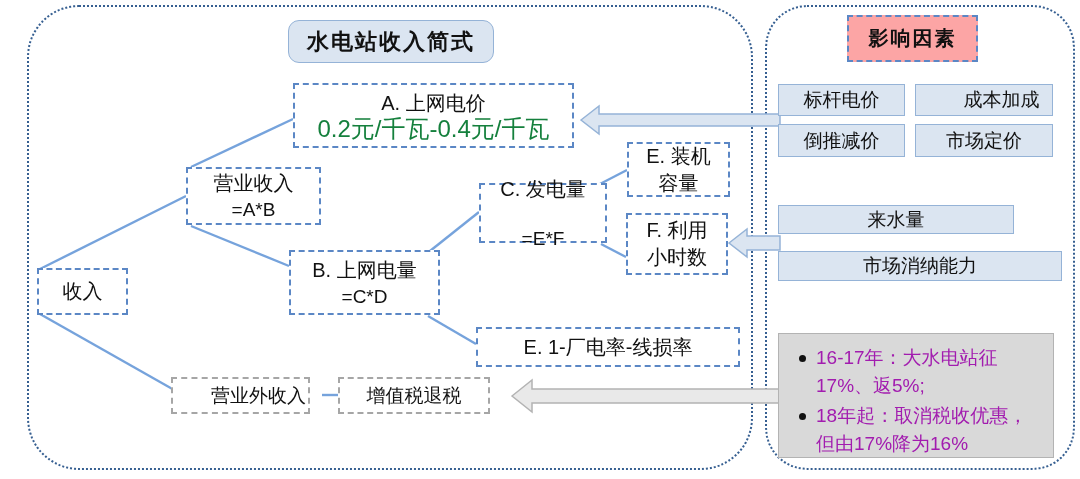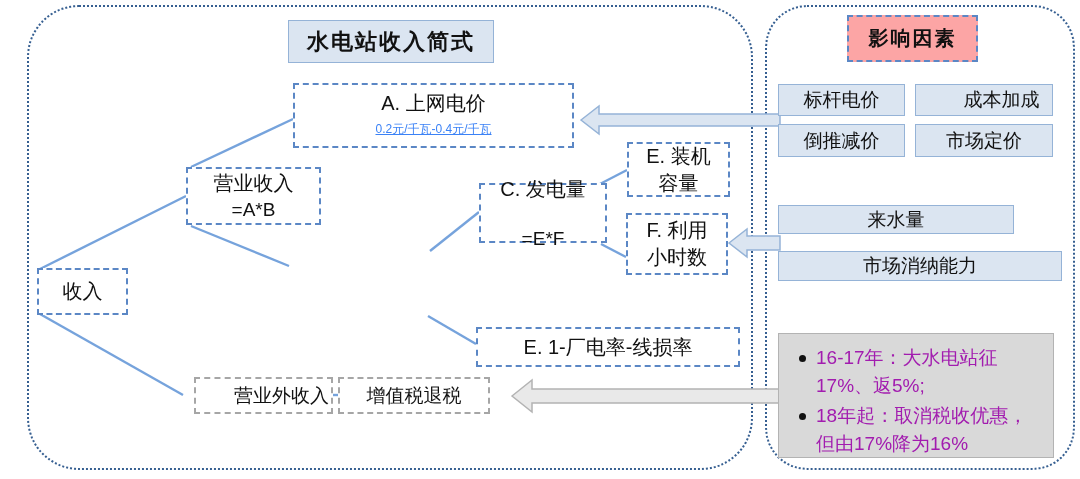--- a/index.html
+++ b/index.html
@@ -16,21 +16,21 @@
     align-items:center;justify-content:center;text-align:center;
     background:#ffffff;color:#111;box-sizing:border-box;
   }
   .dash-blue{border:2px dashed #5b87c5;}
   .dash-gray{border:2px dashed #a6a6a6;}
   .fill-blue{background:#dbe5f1;border:1.5px solid #95b3d7;}
   .main-title{font-size:22px;font-weight:bold;letter-spacing:2px;z-index:3;}
   .sub-title{font-size:20px;font-weight:bold;letter-spacing:2px;background:#fca5a5;}
   .l1{font-size:20px;line-height:27px;white-space:nowrap;}
   .l2{font-size:19px;line-height:25px;white-space:nowrap;}
-  .red-val{color:#3b82f6;text-decoration:underline;font-size:12px;line-height:24px;white-space:nowrap;}
+  .red-val{color:#15803d;font-size:24px;line-height:24px;white-space:nowrap;}
   .factor{font-size:19px;}
   .single{font-size:20px;white-space:nowrap;}
   .note{
     position:absolute;z-index:3;background:#d9d9d9;border:1.5px solid #b3b3b3;
     box-sizing:border-box;padding:10px 8px 6px 10px;
   }
   .note ul{margin:0;padding:0;list-style:none;}
   .note li{
     display:flex;gap:10px;font-size:19px;line-height:28px;color:#a21caf;
     margin-bottom:2px;
@@ -59,59 +59,63 @@
       <line x1="428" y1="316" x2="476" y2="344"></line>
       <line x1="598" y1="185" x2="627" y2="170"></line>
       <line x1="601" y1="244" x2="626" y2="257"></line>
       <line x1="322" y1="395" x2="338" y2="395"></line>
     </g>
     <polygon points="581,120 599,106 599,114 780,114 780,126 599,126 599,134" fill="#dbe5f1" stroke="#95b3d7" stroke-width="1.5"></polygon>
     <polygon points="729,243 747,229 747,236 780,236 780,250 747,250 747,257" fill="#dbe5f1" stroke="#95b3d7" stroke-width="1.5"></polygon>
     <polygon points="512,396 532,380 532,389 779,389 779,403 532,403 532,412" fill="#e9e9e9" stroke="#b3b3b3" stroke-width="1.5"></polygon>
   </svg>
 
-  <div class="node fill-blue main-title" style="left:288px;top:20px;width:206px;height:43px;">
+  <div class="node fill-blue main-title" style="left:288px;top:20px;width:206px;height:43px;border-radius:11px;">
     <span>水电站收入简式</span>
   </div>
 
   <div class="node dash-blue" style="left:293px;top:83px;width:281px;height:65px;">
     <div class="l1">A. 上网电价</div>
     <div class="red-val">0.2元/千瓦-0.4元/千瓦</div>
   </div>
 
   <div class="node dash-blue" style="left:186px;top:167px;width:135px;height:58px;">
     <div class="l1">营业收入</div>
     <div class="l2">=A*B</div>
   </div>
 
   <div class="node dash-blue" style="left:37px;top:268px;width:91px;height:47px;">
     <div class="single">收入</div>
   </div>
 
+  <div class="node dash-blue" style="left:289px;top:250px;width:151px;height:65px;">
+    <div class="l1">B. 上网电量</div>
+    <div class="l2">=C*D</div>
+  </div>
 
   <div class="node dash-blue" style="left:479px;top:183px;width:128px;height:60px;gap:23px;">
     <div class="l1">C. 发电量</div>
     <div class="l2">=E*F</div>
   </div>
 
   <div class="node dash-blue" style="left:627px;top:142px;width:103px;height:55px;">
     <div class="l1">E. 装机</div>
     <div class="l1">容量</div>
   </div>
 
   <div class="node dash-blue" style="left:626px;top:213px;width:102px;height:62px;">
     <div class="l1">F. 利用</div>
     <div class="l1">小时数</div>
   </div>
 
   <div class="node dash-blue" style="left:476px;top:327px;width:264px;height:40px;">
     <div class="single">E. 1-厂电率-线损率</div>
   </div>
 
-  <div class="node dash-gray" style="left:194px;top:377px;width:139px;height:37px;padding-left:36px;">
+  <div class="node dash-gray" style="left:171px;top:377px;width:139px;height:37px;padding-left:36px;">
     <div class="single" style="font-size:19px;">营业外收入</div>
   </div>
 
   <div class="node dash-gray" style="left:338px;top:377px;width:152px;height:37px;">
     <div class="single" style="font-size:19px;">增值税退税</div>
   </div>
 
   <div class="node dash-blue sub-title" style="left:847px;top:15px;width:131px;height:47px;">
     <span>影响因素</span>
   </div>

